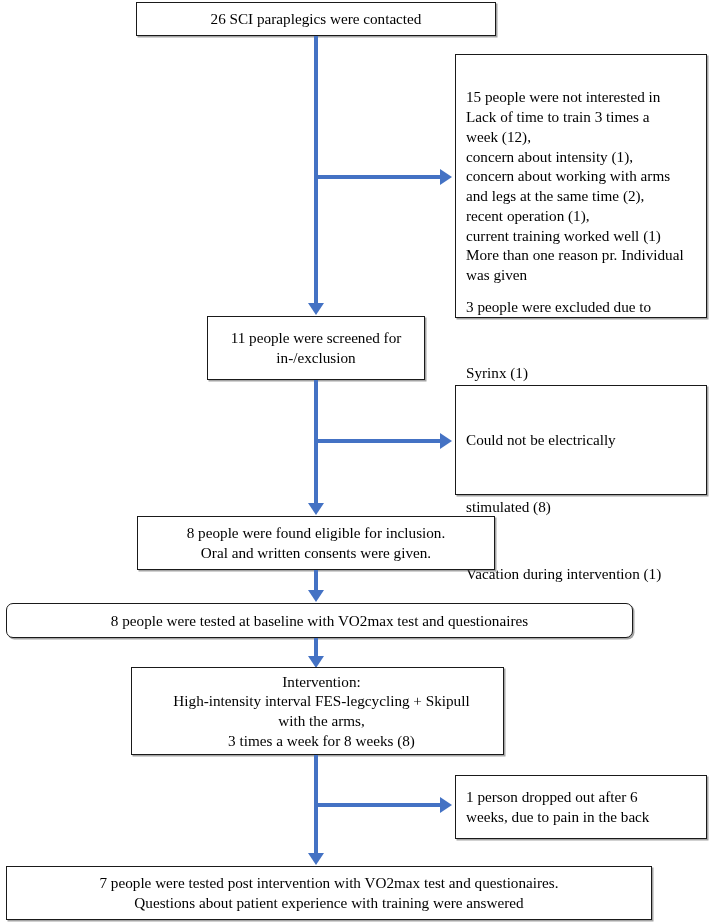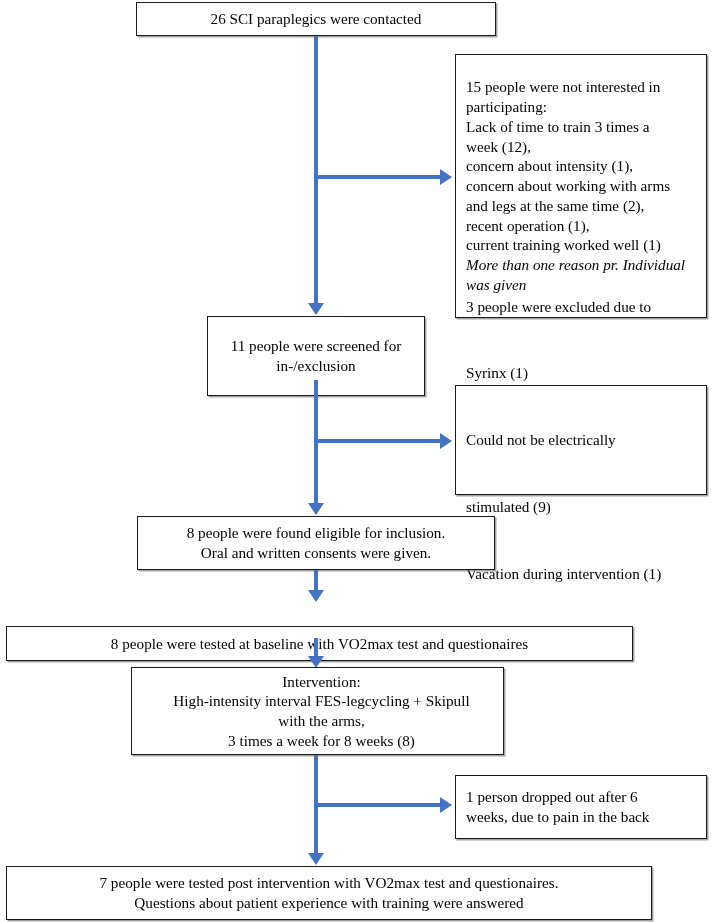--- a/index.html
+++ b/index.html
@@ -34,21 +34,21 @@
     display: flex;
     flex-direction: column;
     justify-content: center;
     font-size: 15.2px;
     line-height: 1.30;
     color: #000000;
   }
   .box .txt { display: block; padding: 0 6px; }
   .box.center .txt { text-align: center; }
   .box.left  .txt { text-align: left; padding-left: 10px; padding-right: 6px; }
-  .box .txt.italic { font-style: italic; }
+  .box .txt.italic { }
 
   
   .vline {
     position: absolute;
     width: 4px;
     background: #4472C4;
   }
   .hline {
     position: absolute;
     height: 4px;
@@ -81,60 +81,59 @@
   </div>
 
   <div class="vline" style="left:314px; top:36px; width:4px; height:270px;"></div>
   <div class="arrow-down" style="left:308px; top:303px;"></div>
 
   <div class="hline" style="left:314px; top:175px; width:128px; height:4px;"></div>
   <div class="arrow-right" style="left:440px; top:169px;"></div>
 
   <div class="box left" style="left:455px; top:54px; width:252px; height:264px;">
     <span class="txt">15 people were not interested in</span>
-    <span class="txt">participating:</span>
     <span class="txt">Lack of time to train 3 times a</span>
     <span class="txt">week (12),</span>
     <span class="txt">concern about intensity (1),</span>
     <span class="txt">concern about working with arms</span>
     <span class="txt">and legs at the same time (2),</span>
     <span class="txt">recent operation (1),</span>
     <span class="txt">current training worked well (1)</span>
     <span class="txt italic">More than one reason pr. Individual</span>
     <span class="txt italic">was given</span>
   </div>
 
-  <div class="box center" style="left:207px; top:316px; width:218px; height:80px;">
+  <div class="box center" style="left:207px; top:316px; width:218px; height:64px;">
     <span class="txt">11 people were screened for</span>
     <span class="txt">in-/exclusion</span>
   </div>
 
   <div class="vline" style="left:314px; top:380px; width:4px; height:125px;"></div>
   <div class="arrow-down" style="left:308px; top:503px;"></div>
 
   <div class="hline" style="left:314px; top:439px; width:128px; height:4px;"></div>
   <div class="arrow-right" style="left:440px; top:433px;"></div>
 
   <div class="box left" style="left:455px; top:385px; width:252px; height:110px;gap:47px;">
     <span class="txt">3 people were excluded due to</span>
     <span class="txt">Syrinx (1)</span>
     <span class="txt">Could not be electrically</span>
-    <span class="txt">stimulated (9)</span>
+    <span class="txt">stimulated (8)</span>
     <span class="txt">Vacation during intervention (1)</span>
   </div>
 
   <div class="box center" style="left:137px; top:516px; width:358px; height:54px;">
     <span class="txt">8 people were found eligible for inclusion.</span>
     <span class="txt">Oral and written consents were given.</span>
   </div>
 
   <div class="vline" style="left:314px; top:570px; width:4px; height:20px;"></div>
   <div class="arrow-down" style="left:308px; top:590px;"></div>
 
-  <div class="box center" style="left:6px; top:626px; width:627px; height:35px;">
+  <div class="box center" style="left:6px; top:603px; width:627px; height:35px;border-radius:7px;">
     <span class="txt">8 people were tested at baseline with VO2max test and questionaires</span>
   </div>
 
   <div class="vline" style="left:314px; top:638px; width:4px; height:18px;"></div>
   <div class="arrow-down" style="left:308px; top:656px;"></div>
 
   <div class="box center" style="left:131px; top:667px; width:373px; height:88px;padding-left:8px;">
     <span class="txt">Intervention:</span>
     <span class="txt">High-intensity interval FES-legcycling + Skipull</span>
     <span class="txt">with the arms,</span>

